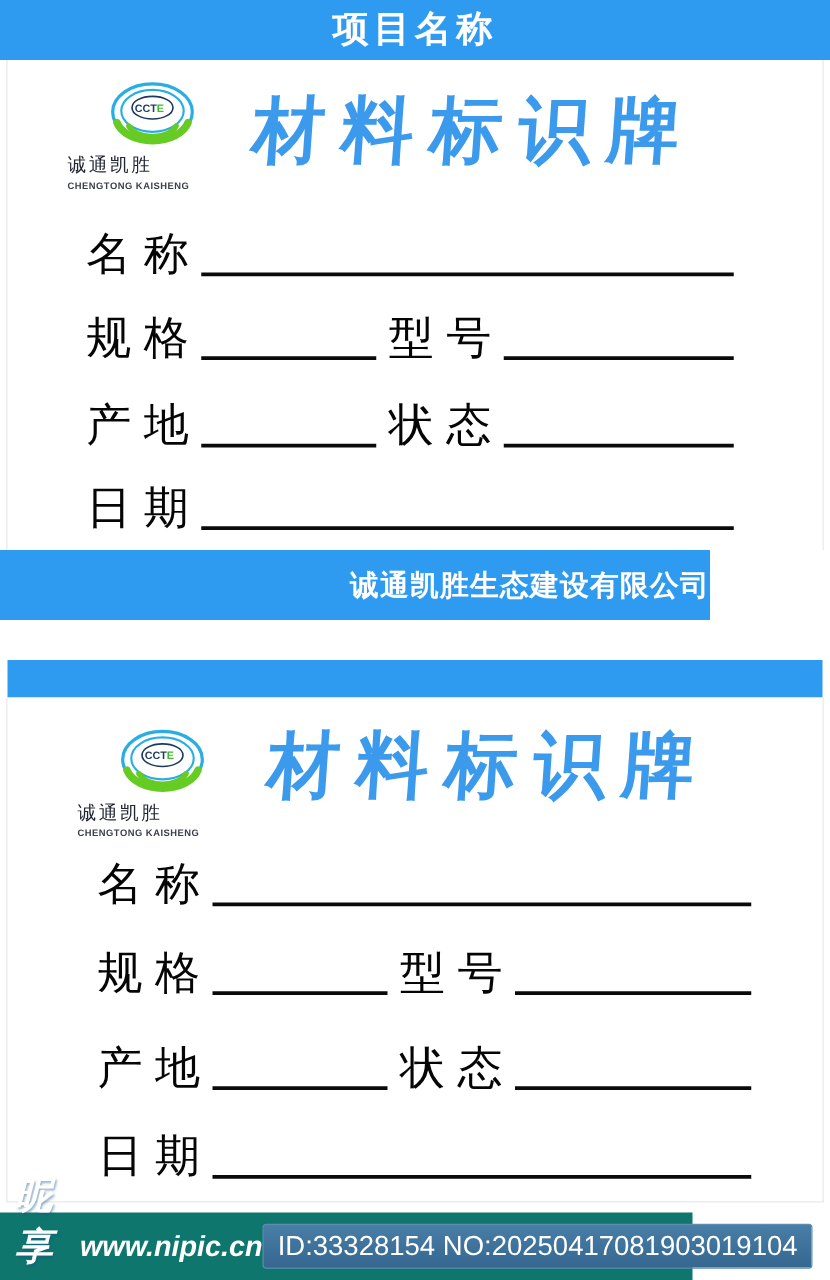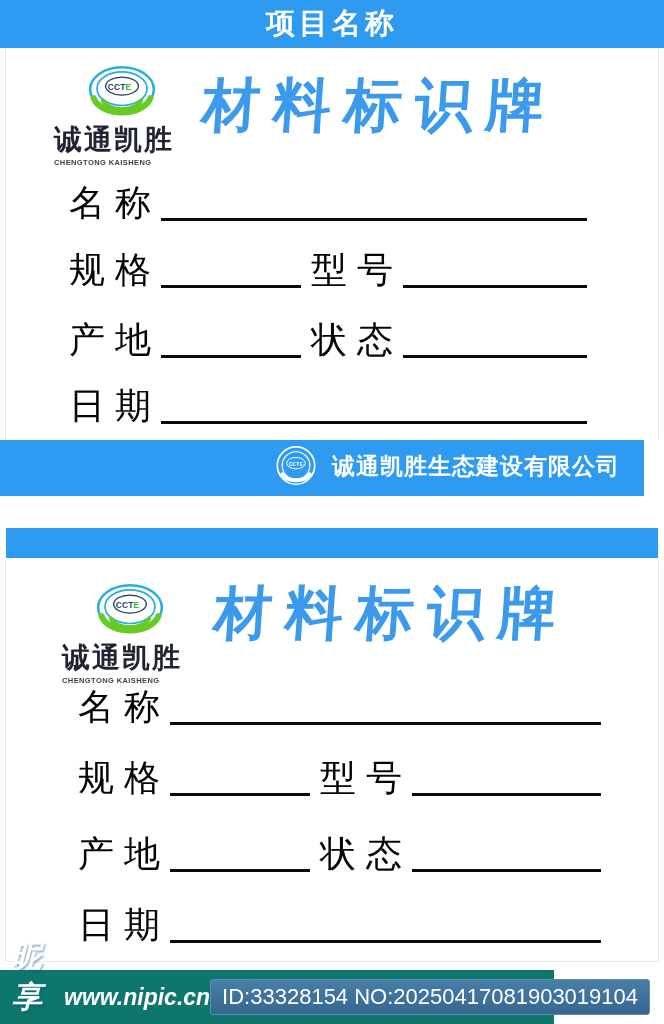--- a/index.html
+++ b/index.html
@@ -30,21 +30,21 @@
   .card2-topbar {
     position:absolute; top:528px; left:6px; width:652px; height:30px;
     background:#2f9bf0;
   }
 
   
   .logo-block { position:absolute; width:136px; text-align:left; }
   .card1 .logo-block { left:48px; top:14px; }
   .card2 .logo-block { left:56px; top:22px; }
   .logo-cn {
-    font-size:28px; font-weight:bold; color:#1f2430; letter-spacing:2px;
+    font-size:15px; font-weight:normal; color:#1f2430; letter-spacing:2px;
     margin-top:1px; line-height:1.1;
   }
   .logo-en {
     font-size:7.5px; color:#3a3f4a; letter-spacing:0.4px; margin-top:2px;
     white-space:nowrap;
     font-weight:bold;
   }
 
   
   .sign-title {
@@ -67,24 +67,23 @@
     font-size:36px; color:#050505; letter-spacing:10px; line-height:1;
     white-space:nowrap; flex:0 0 auto;
   }
   .lbl2 { margin-left:2px; }
   .u { border-bottom:3px solid #0a0a0a; margin-bottom:0px; height:0; align-self:flex-end; }
   .u-grow { flex:1 1 auto; }
   .u-short { flex:0 0 140px; margin-right:8px; }
 
   
   .company-bar {
-    position:absolute; top:440px; left:0; width:644px; height:56px;
+    position:absolute; top:440px; left:0; width:568px; height:56px;
     background:#2f9bf0; display:flex; align-items:center;
     padding-left:270px;
-    font-family:Liberation Mono, monospace;
   }
   .company-text { margin-left:10px; }
   .company-cn {
     color:#ffffff; font-size:23px; font-weight:bold; letter-spacing:1px;
     line-height:1.15; white-space:nowrap;
   }
   .company-en {
     color:#ffffff; font-size:10px; letter-spacing:0.2px; margin-top:1px;
     white-space:nowrap;
   }

